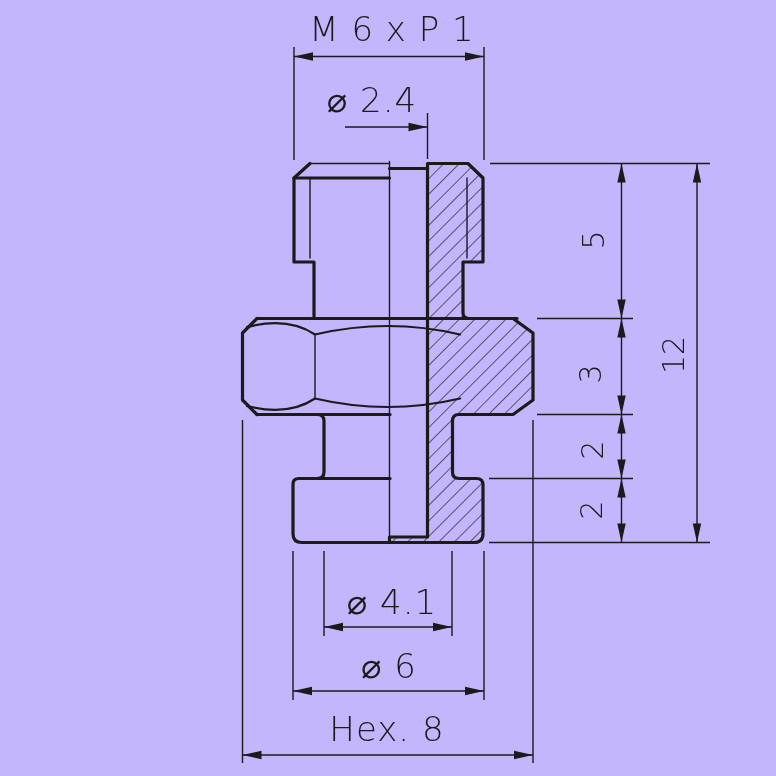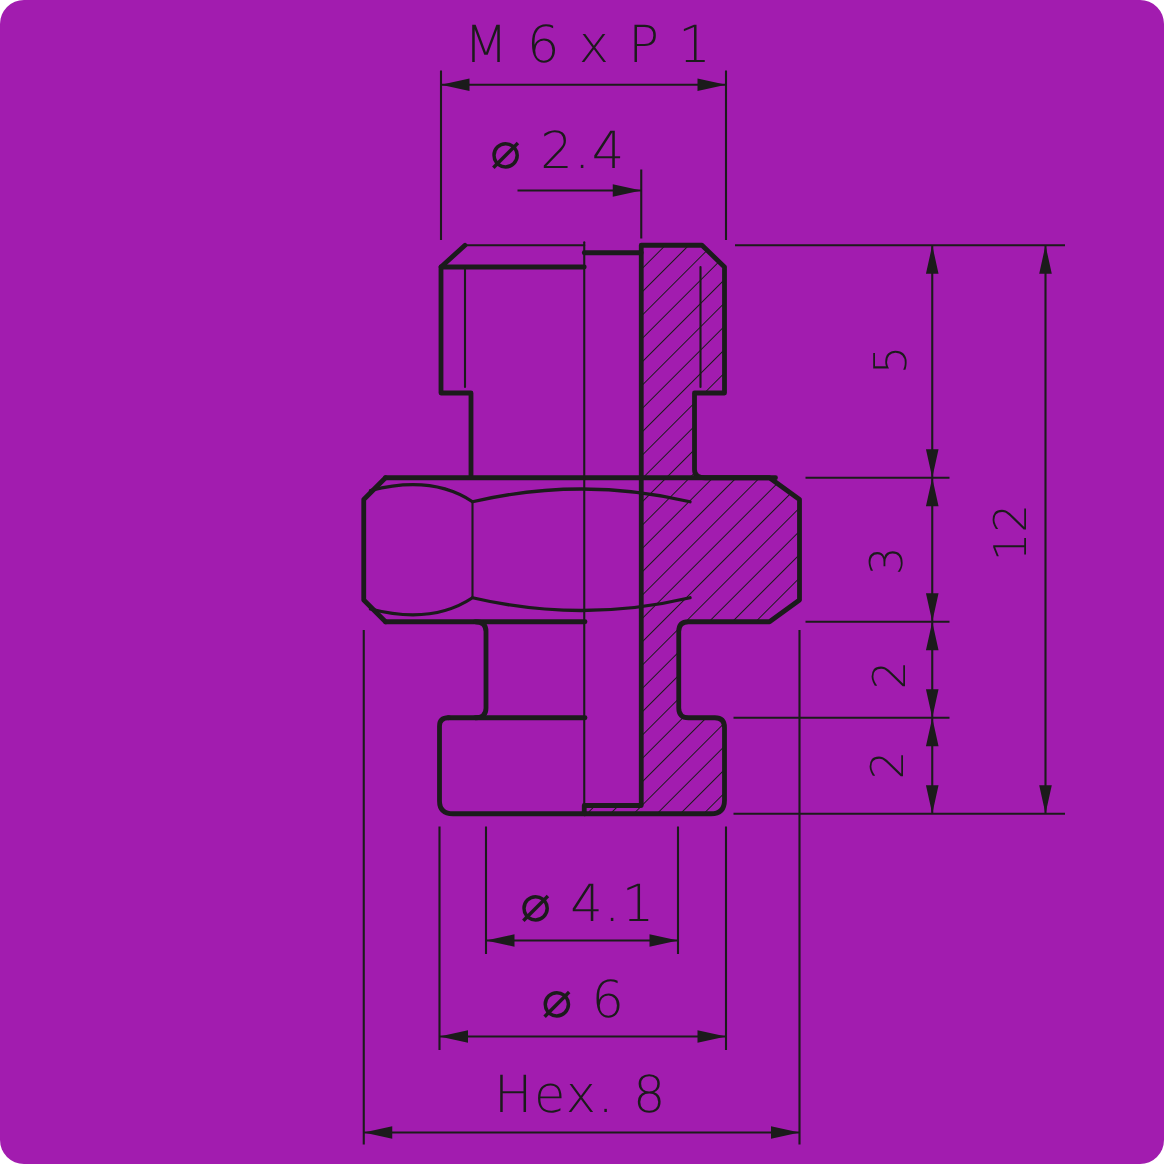--- a/index.html
+++ b/index.html
@@ -4,23 +4,22 @@
 <style>
   html, body {
     margin: 0;
     padding: 0;
     background: #ffffff;
   }
   .canvas {
     position: relative;
     width: 776px;
     height: 776px;
-    background: #a21caf;
+    background: #c4b5fd;
     overflow: hidden;
-    border-radius: 16px;
   }
   svg { display: block; }
   .dim-text {
     font-family: "DejaVu Sans", "Liberation Sans", sans-serif;
     font-weight: 300;
     fill: #1b1b1b;
   }
   .fs-main { font-size: 34px; letter-spacing: 1px; }
   .fs-side { font-size: 30px; }
 </style>

